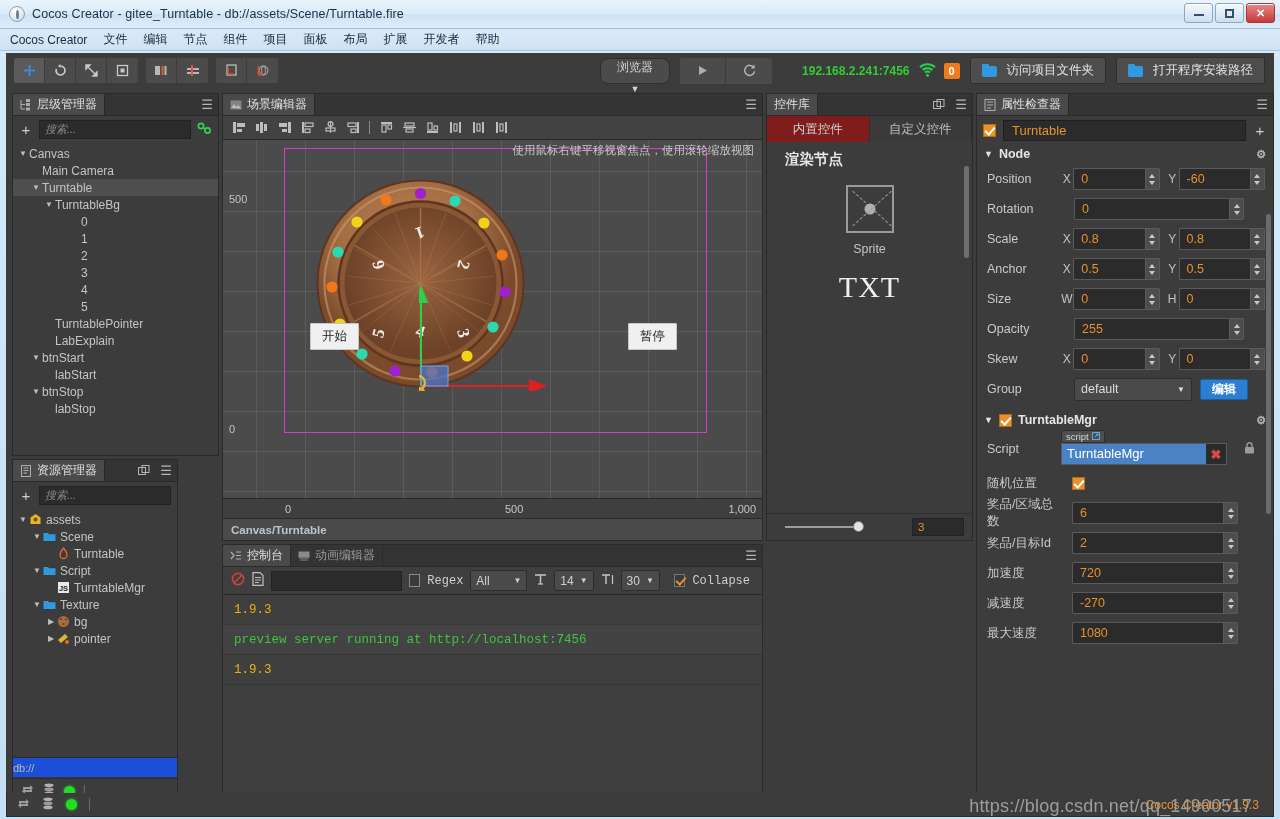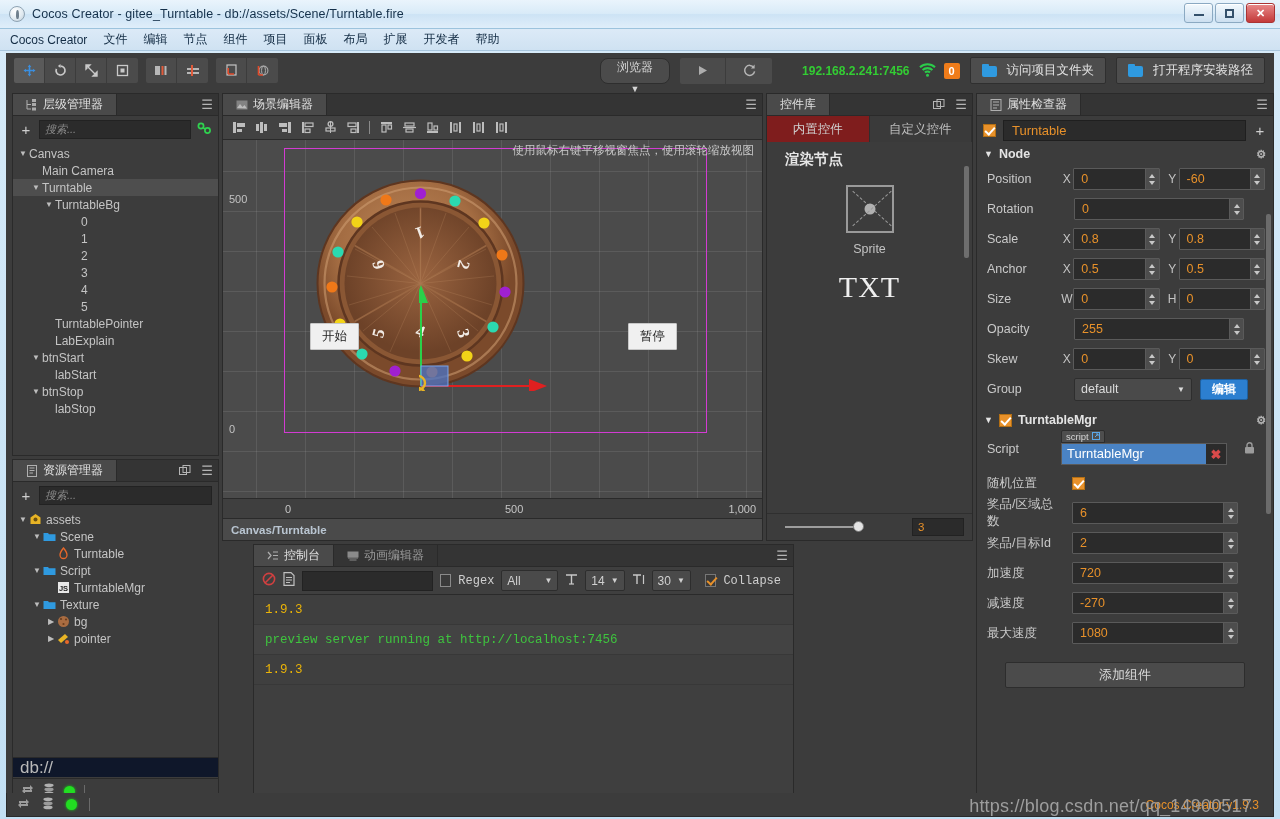--- a/index.html
+++ b/index.html
@@ -102,21 +102,21 @@
   .folder-ico { width:15px;height:12px;position:relative;display:inline-block;}
   .folder-ico:before{content:"";position:absolute;left:0;top:1px;width:15px;height:11px;background:#2f9ae0;border-radius:1px 2px 2px 2px;}
   .folder-ico:after{content:"";position:absolute;left:0;top:-1px;width:7px;height:3px;background:#2f9ae0;border-radius:1px 1px 0 0;}
   
   .panel { position:absolute; background:#3c3c3c; border:1px solid #2a2a2a; }
   .panel-tabs {
     height:22px; background:#343434; display:flex; align-items:stretch;
     border-bottom:1px solid #2a2a2a; position:relative;
   }
   .ptab {
-    padding:0 13px; display:flex;align-items:center;gap:5px;
+    padding:0 7px; display:flex;align-items:center;gap:5px;
     font-size:12px; color:#bdbdbd; background:#3c3c3c;
     border-right:1px solid #2a2a2a;
   }
   .ptab.active { background:#4a4a4a; color:#e0e0e0; }
   .ptab.inactive { background:#343434; color:#9a9a9a; }
   .ptab-fill { flex:1; background:#343434; }
   .ptab-ico { width:12px;height:12px; opacity:.85; }
   .pmenu {
     width:22px;display:flex;align-items:center;justify-content:center;
     color:#b5b5b5;font-size:13px;background:#343434;
@@ -129,25 +129,25 @@
     flex:1; height:19px; background:#2b2b2b; border:1px solid #222;
     color:#8a8a8a; font-size:11px; font-style:italic; padding:0 5px; line-height:17px;
   }
   .link-ico { width:15px; }
   .tree { padding:2px 0 0 0; font-size:12px; overflow:hidden; }
   .tnode { height:17px; display:flex; align-items:center; color:#c4c4c4; padding-left:4px; }
   .tnode.sel { background:#4e4e4e; }
   .tw { width:12px; color:#bdbdbd; font-size:8px; display:inline-block; text-align:center; }
   .tlabel { white-space:nowrap; }
   
-  #assets { left:6px; top:406px; width:207px; height:345px; }
+  #assets { left:6px; top:406px; width:166px; height:345px; }
   .path-bar {
-    position:absolute;left:0;bottom:26px;width:100%;height:20px;background:#0f172a;
-    border-top:1px solid #2a2a2a;color:#b9b9b9;font-size:17px;
-    display:flex;align-items:center;padding-left:7px;
+    position:absolute;left:0;bottom:26px;width:100%;height:20px;background:#1d4ed8;
+    border-top:1px solid #2a2a2a;color:#b9b9b9;font-size:11px;
+    display:flex;align-items:center;
   }
   .asset-status {
     position:absolute;left:0;bottom:0;width:100%;height:25px;background:#3c3c3c;
     border-top:1px solid #2a2a2a;display:flex;align-items:center;gap:9px;padding-left:8px;
   }
   
   #scene { left:216px; top:40px; width:541px; height:448px; }
   .align-bar {
     height:24px; background:#424242; display:flex; align-items:center;
     gap:1px; padding-left:4px; border-bottom:1px solid #2a2a2a;
@@ -223,21 +223,21 @@
   }
   .slider { flex:1; position:relative; height:14px; }
   .slider .track { position:absolute;left:10px;right:48px;top:6px;height:2px;background:#9d9d9d;}
   .slider .knob { position:absolute; left:78px; top:1px; width:11px;height:11px;border-radius:50%;
     background:#e3e3e3; border:1px solid #777; }
   .numbox {
     width:52px;height:18px;background:#2b2b2b;border:1px solid #222;color:#e8912a;
     font-size:11.5px; padding-left:5px; line-height:16px;
   }
   
-  #console { left:216px; top:491px; width:541px; height:260px;margin-left:31px; }
+  #console { left:216px; top:491px; width:541px; height:260px; }
   .con-toolbar {
     height:28px; background:#3f3f3f; display:flex; align-items:center; gap:7px;
     padding:0 8px; border-bottom:1px solid #2a2a2a;
   }
   .con-input { width:151px;height:20px;background:#2b2b2b;border:1px solid #222; }
   .chk {
     width:13px;height:13px;background:#3a3a3a;border:1px solid #8a8a8a;display:inline-block;
     position:relative;
   }
   .chk.on { background:#e8912a; border-color:#b36f14; }
@@ -1169,21 +1169,20 @@
           </div>
           <div class="prow">
             <span class="plabel" style="width:74px">最大速度</span>
             <span class="field f-wide" style="margin-left:11px">1080<span class="spin">
                 <i class="up"></i>
                 <i class="dn"></i>
               </span></span>
           </div>
         </div>
 
-      <div class="addcomp">添加组件</div>
       <div class="insp-scroll"></div>
     </div>
 
   </div>
 
   <div class="botbar">
     <span>
       <svg width="13" height="13" viewBox="0 0 13 13">
           <path d="M2 4 h7 v-2 l3 3 -3 3 v-2 h-7z M11 9 h-7 v2 l-3-3 3-3 v2 h7z" fill="#9c9c9c"></path>
         </svg>

